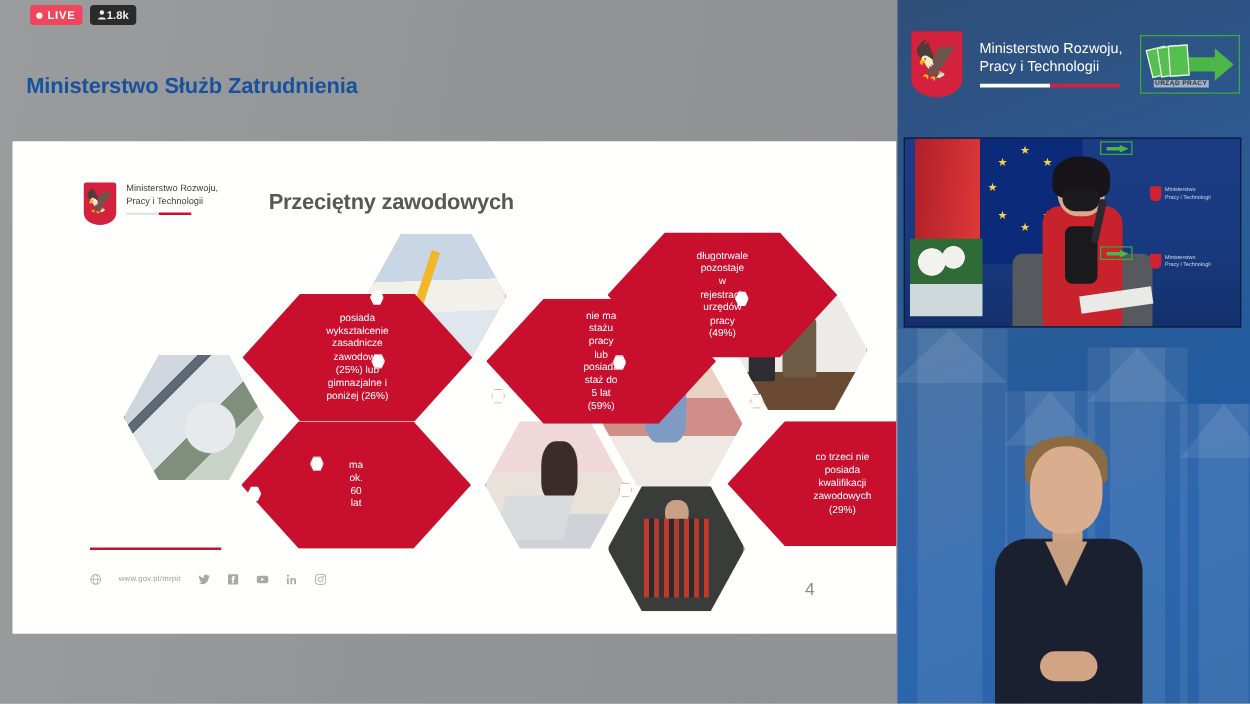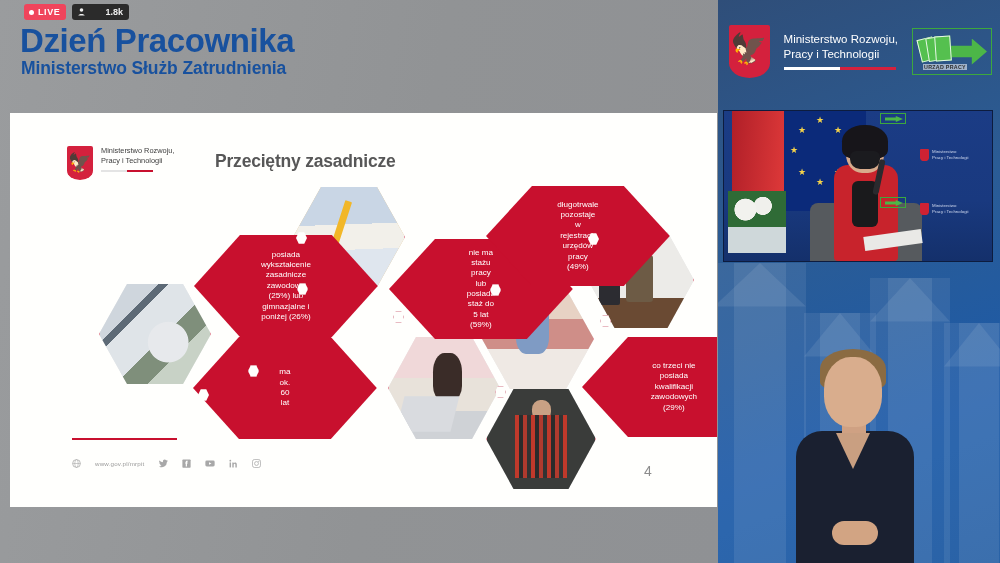--- a/index.html
+++ b/index.html
@@ -40,21 +40,21 @@
   
   #live-row { position: absolute; left: 4px; top: 4px; display: flex; gap: 6px; z-index: 40; padding-left: 20px; }
   .live-badge {
     display: flex; align-items: center; gap: 4px;
     background: #f0455c; color: #fff;
     font-size: 9px; font-weight: bold; letter-spacing: .6px;
     padding: 3px 6px 3px 5px; border-radius: 3px;
   }
   .live-dot { width: 5px; height: 5px; border-radius: 50%; background: #fff; }
   .viewer-badge {
-    display: flex; align-items: center; gap: 20px;
+    display: flex; align-items: center; gap: 0;
     background: #2b2b2b; color: #efefef;
     font-size: 9px; font-weight: bold;
     padding: 3px 6px; border-radius: 3px;
   }
   .viewer-badge svg { display: block; }
 
   
   #event-header { position: absolute; left: 0; top: 0; width: 720px; height: 108px; z-index: 20; }
   #event-title {
     position: absolute; left: 20px; top: 22px;
@@ -288,21 +288,20 @@
     <div class="viewer-badge">
       <svg width="7" height="8" viewBox="0 0 7 8">
         <circle cx="3.5" cy="2" r="1.8" fill="#efefef"></circle>
         <path d="M0.3 7.6 C0.6 5.3 6.4 5.3 6.7 7.6 Z" fill="#efefef"></path>
       </svg>
       <span>1.8k</span>
     </div>
   </div>
 
   <div id="event-header">
-    <div id="event-title">Dzień Pracownika</div>
     <div id="event-subtitle">Ministerstwo Służb Zatrudnienia</div>
   </div>
 
   <div id="header-brand">
     <div class="crest">
       <span class="eagle">🦅</span>
     </div>
     <div>
       <div id="brand-text">
         <div>Ministerstwo Rozwoju,</div>
@@ -333,21 +332,21 @@
           <div>Ministerstwo Rozwoju,</div>
           <div>Pracy i Technologii</div>
         </div>
         <div class="rule">
             <i class="w"></i>
             <i class="r"></i>
           </div>
       </div>
     </div>
 
-    <div id="slide-title">Przeciętny zasadnicze</div>
+    <div id="slide-title">Przeciętny zawodowych</div>
 
     <div class="hex hex-photo" style="left:89px; top:169px; width:112px; height:104px;">
       <div class="ph ph-phone"></div>
     </div>
     <div class="hex hex-photo" style="left:283px; top:72px; width:112px; height:104px;">
       <div class="ph ph-pencil"></div>
     </div>
     <div class="hex hex-photo" style="left:578px; top:117px; width:106px; height:100px;">
       <div class="ph ph-suit"></div>
     </div>

